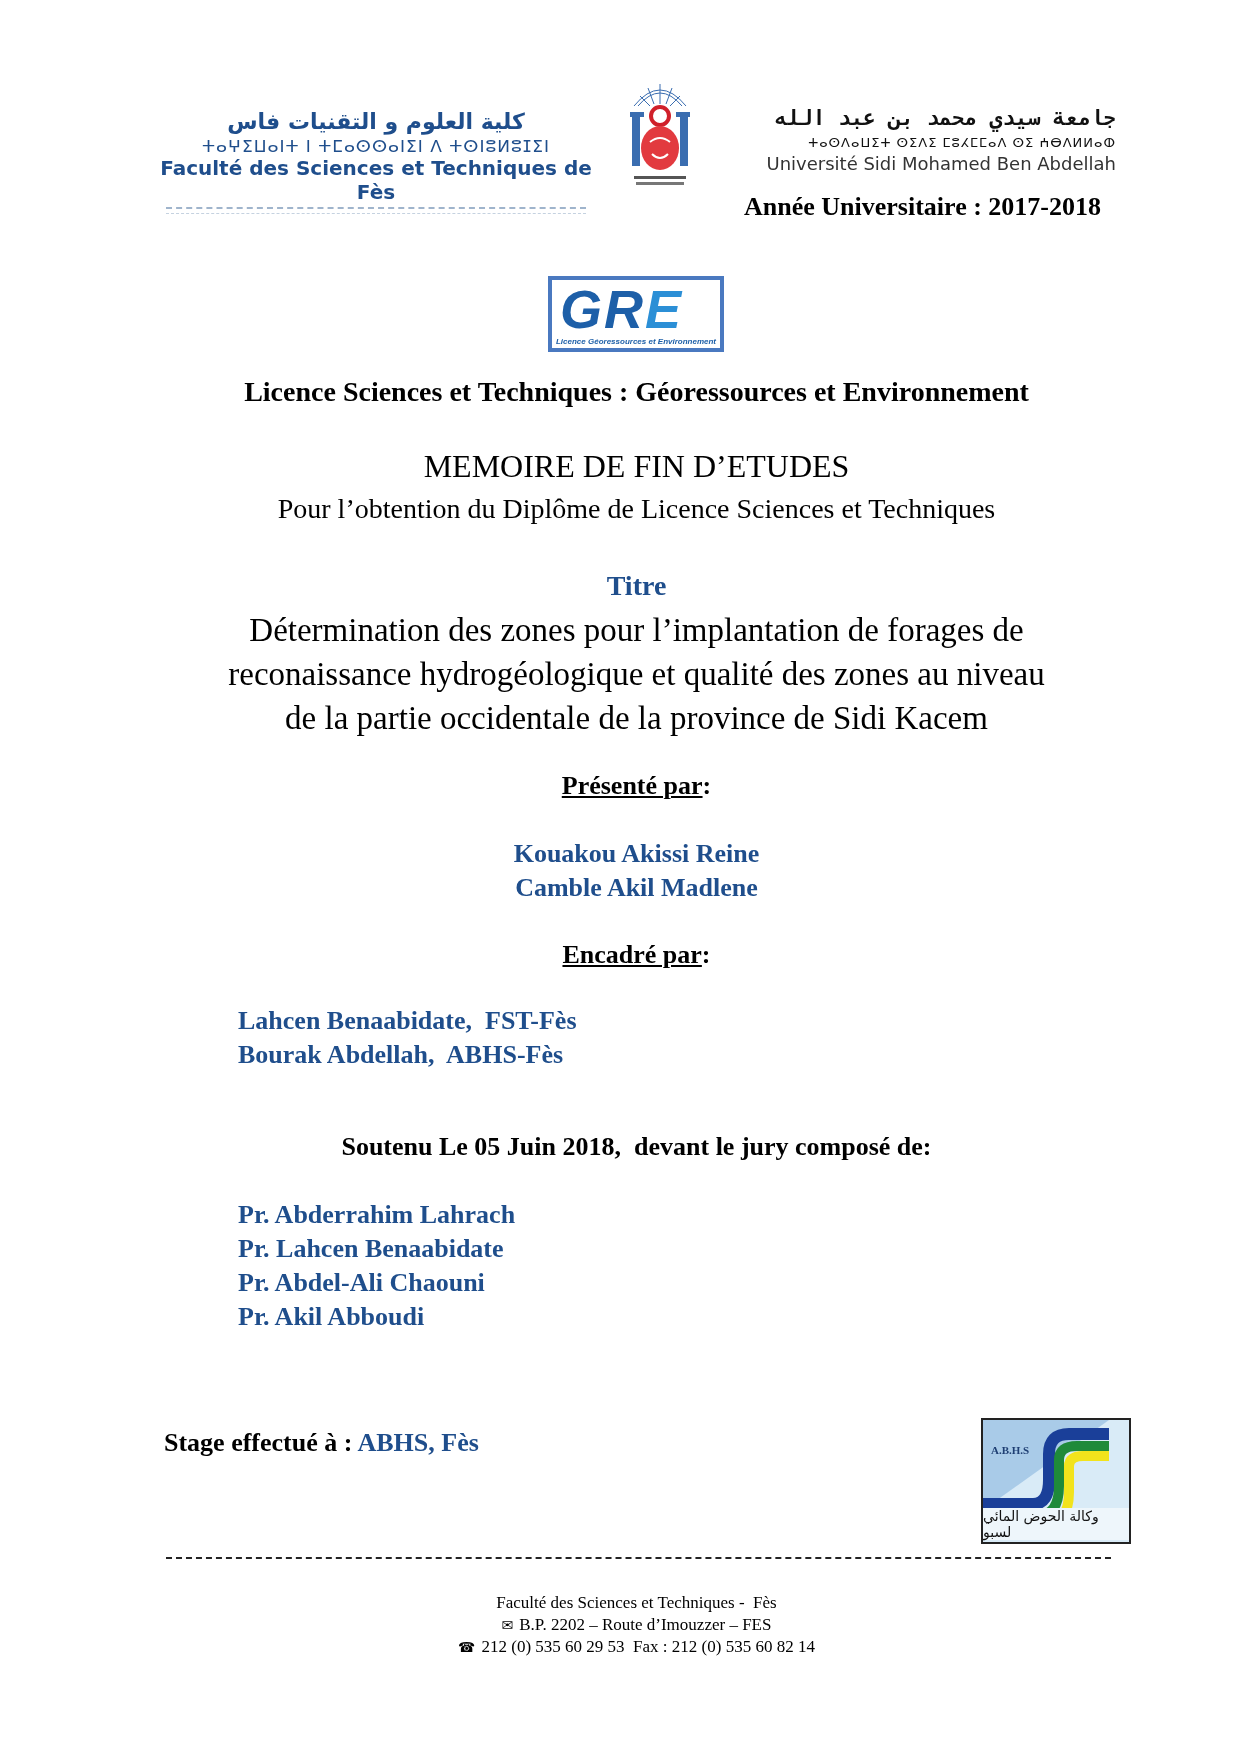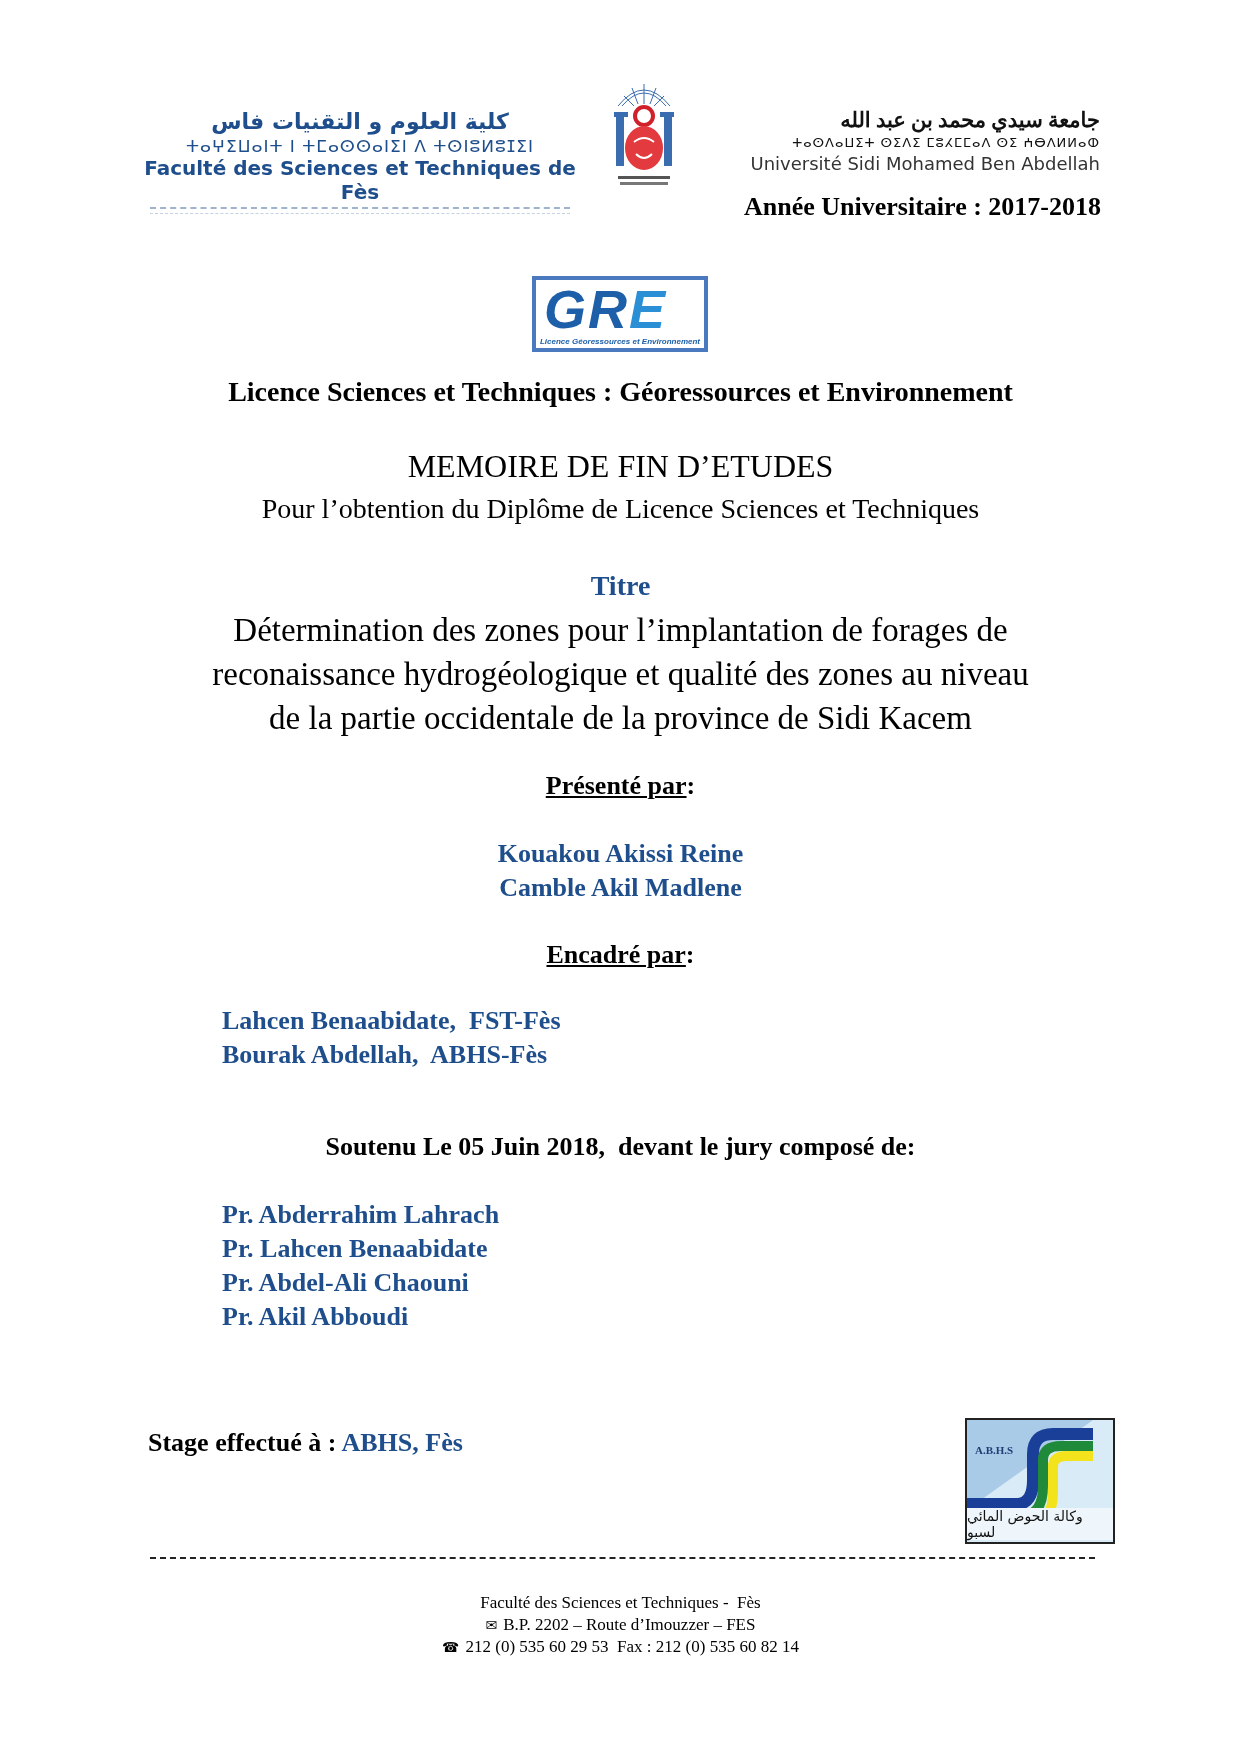--- a/index.html
+++ b/index.html
@@ -1,31 +1,31 @@
 <!DOCTYPE html>
 <html><head>
 <meta charset="utf-8">
 <style>
   html, body { margin:0; padding:0; background:#fff; }
   body { width:1241px; height:1754px; position:relative; overflow:hidden;
          font-family:"Liberation Serif", serif; color:#000; }
-  .abs { position:absolute; }
+  .abs { position:absolute;margin-left:16px; }
   .center { left:0; width:1241px; text-align:center; }
   .blue { color:#1f4e8c; }
 
   
   .fst-logo { left:140px; top:108px; width:440px; text-align:center; }
   .fst-ar { font-family:"DejaVu Sans", sans-serif; font-size:22px; font-weight:bold; color:#1f4e8c; direction:rtl; line-height:28px; }
   .fst-tf { font-family:"DejaVu Sans", sans-serif; font-size:17px; color:#1f4e8c; letter-spacing:1px; line-height:20px; }
   .fst-fr { font-family:"DejaVu Sans", sans-serif; font-size:20px; font-weight:bold; color:#1f4e8c; line-height:24px; }
   .fst-under { height:4px; margin:3px 10px 0; border-top:2px dashed #9fb4cc; border-bottom:1px dashed #c5d2e0; }
 
   .usmba-emblem { left:612px; top:76px; width:64px; height:118px; }
   .usmba-text { left:730px; top:106px; width:370px; text-align:right; }
-  .usmba-ar { font-family:Liberation Serif, serif; font-size:21px; font-weight:bold; color:#111; direction:rtl; line-height:28px; }
+  .usmba-ar { font-family:Liberation Mono, monospace; font-size:21px; font-weight:bold; color:#111; direction:rtl; line-height:28px; }
   .usmba-tf { font-family:"DejaVu Sans", sans-serif; font-size:13px; color:#111; letter-spacing:1px; line-height:18px; }
   .usmba-fr { font-family:"DejaVu Sans", sans-serif; font-size:18px; color:#333; line-height:24px; }
 
   .annee { right:140px; top:192px; font-size:26px; font-weight:bold; }
 
   .gre-logo { left:532px; top:276px; width:176px; height:76px; border:4px solid #4a79c0; box-sizing:border-box; background:#fff; }
   .gre-logo .letters { position:absolute; left:8px; top:-2px; font-family:"Liberation Sans", sans-serif; font-weight:bold; font-style:italic; font-size:54px; color:#1d5fa8; letter-spacing:2px; }
   .gre-logo .letters .e { color:#2b8fd6; }
   .gre-logo .sub { position:absolute; left:0; width:100%; bottom:2px; text-align:center; font-family:"Liberation Sans", sans-serif; font-style:italic; font-weight:bold; font-size:8px; color:#1d5fa8; }
 

